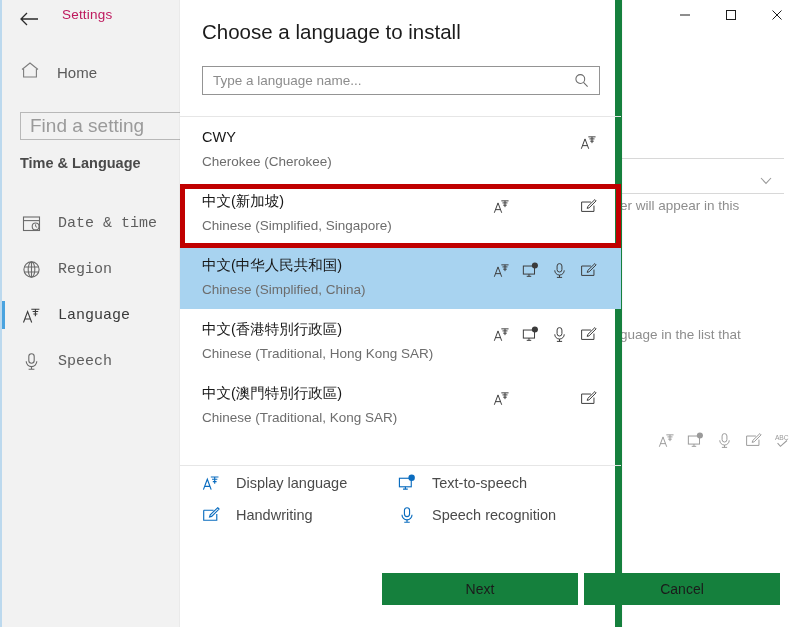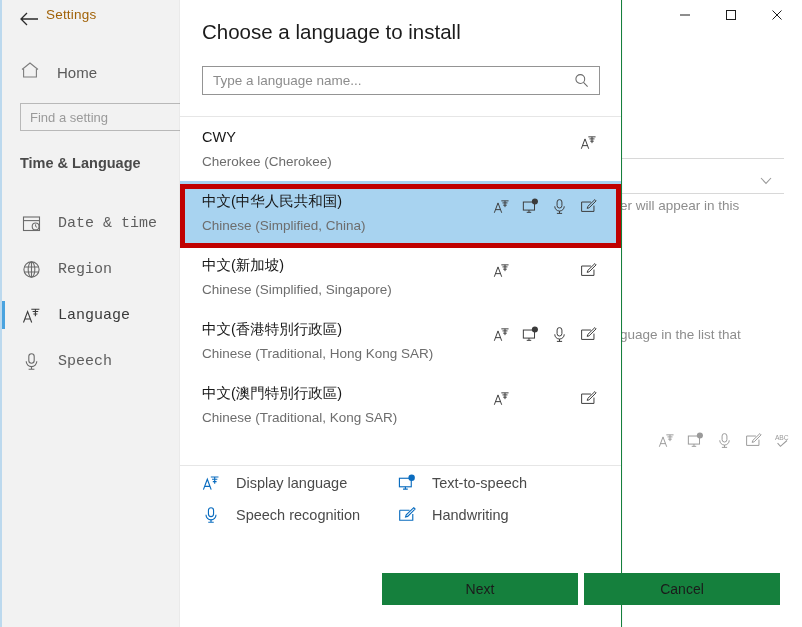--- a/index.html
+++ b/index.html
@@ -29,35 +29,35 @@
     height: 48px; position: relative;
   }
   .back-arrow {
     position: absolute; left: 14px; top: 6px;
     width: 26px; height: 26px;
     display: flex; align-items: center; justify-content: center;
     color: #2b2b2b;
   }
   .back-arrow svg { display: block; }
   .sb-title {
-    position: absolute; left: 44px; top: 7px;
-    font-size: 13.5px; color: #a16207; letter-spacing: .2px;
+    position: absolute; left: 60px; top: 7px;
+    font-size: 13.5px; color: #be185d; letter-spacing: .2px;
   }
   .sb-home {
     position: absolute; left: 0; top: 57px;
     width: 178px; height: 30px;
     display: flex; align-items: center; padding-left: 18px;
   }
   .sb-home .lbl { font-size: 15px; color: #5a5a5a; margin-left: 17px; }
   .sb-search {
-    position: absolute; left: 18px; top: 103px;
+    position: absolute; left: 18px; top: 112px;
     width: 166px; height: 28px;
     border: 1px solid #b8b8b8; background: #f2f2f2;
     display: flex; align-items: center; padding-left: 9px;
-    font-size: 13px; color: #9a9a9a;
+    font-size: 19px; color: #9a9a9a;
   }
   .sb-group {
     position: absolute; left: 18px; top: 155px;
     font-size: 14.5px; color: #4a4a4a; font-weight: 600;
   }
   .sb-items { position: absolute; left: 0; top: 200px; width: 178px; font-family: Liberation Mono, monospace; }
   .sb-item {
     position: relative;
     height: 46px;
     display: flex; align-items: center;
@@ -115,21 +115,21 @@
     display: flex; gap: 12px; align-items: center;
     color: #9a9a9a;
   }
   .bg-iconrow .ico { width: 17px; height: 17px; display: block; }
 
   
   .dialog {
     position: absolute; left: 180px; top: 0;
     width: 442px; height: 627px;
     background: #ffffff;
-    border-right: 1px solid #15803d;
+    border-right: 7px solid #15803d;
     box-shadow: 0 0 0 1px rgba(0,0,0,.03);
   }
   .dlg-title {
     position: absolute; left: 22px; top: 20px;
     font-size: 20.5px; color: #1b1b1b; font-weight: 400;
   }
   .dlg-search {
     position: absolute; left: 22px; top: 66px;
     width: 398px; height: 29px;
     border: 1px solid #949494; background: #fff;
@@ -367,20 +367,41 @@
         <div class="lang-icons">
           <span class="ico">
             <svg width="17" height="17" viewBox="0 0 19 19" fill="none" stroke="currentColor" stroke-width="1.1">
               <path d="M1.5 16.5 L5.6 5.5 L9.7 16.5 M3.2 13 H8"></path>
               <path d="M9.3 3.2 H17.4 M13.4 3.2 V5.5 M10.6 5.5 H16.2 M13.4 5.5 V10.2 M11.4 8 H15.4"></path>
             </svg>
           </span>
         </div>
       </div>
 
+      <div class="lang-row">
+        <div class="lang-native">中文(新加坡)</div>
+        <div class="lang-en">Chinese (Simplified, Singapore)</div>
+        <div class="lang-icons">
+          <span class="ico">
+            <svg width="17" height="17" viewBox="0 0 19 19" fill="none" stroke="currentColor" stroke-width="1.1">
+              <path d="M1.5 16.5 L5.6 5.5 L9.7 16.5 M3.2 13 H8"></path>
+              <path d="M9.3 3.2 H17.4 M13.4 3.2 V5.5 M10.6 5.5 H16.2 M13.4 5.5 V10.2 M11.4 8 H15.4"></path>
+            </svg>
+          </span>
+          <span class="slot"></span>
+          <span class="slot"></span>
+          <span class="ico">
+            <svg width="17" height="17" viewBox="0 0 19 19" fill="none" stroke="currentColor" stroke-width="1.1">
+              <path d="M1.8 4.5 H12.2 M1.8 4.5 V15 H15.6 V8.5"></path>
+              <path d="M16.6 1.8 L18 3.2 L10.2 11 L8 11.6 L8.7 9.4 Z"></path>
+            </svg>
+          </span>
+        </div>
+      </div>
+
       <div class="lang-row hl">
         <div class="lang-native">中文(中华人民共和国)</div>
         <div class="lang-en">Chinese (Simplified, China)</div>
         <div class="lang-icons">
           <span class="ico">
             <svg width="17" height="17" viewBox="0 0 19 19" fill="none" stroke="currentColor" stroke-width="1.1">
               <path d="M1.5 16.5 L5.6 5.5 L9.7 16.5 M3.2 13 H8"></path>
               <path d="M9.3 3.2 H17.4 M13.4 3.2 V5.5 M10.6 5.5 H16.2 M13.4 5.5 V10.2 M11.4 8 H15.4"></path>
             </svg>
           </span>
@@ -401,41 +422,20 @@
           <span class="ico">
             <svg width="17" height="17" viewBox="0 0 19 19" fill="none" stroke="currentColor" stroke-width="1.1">
               <path d="M1.8 4.5 H12.2 M1.8 4.5 V15 H15.6 V8.5"></path>
               <path d="M16.6 1.8 L18 3.2 L10.2 11 L8 11.6 L8.7 9.4 Z"></path>
             </svg>
           </span>
         </div>
       </div>
 
       <div class="lang-row">
-        <div class="lang-native">中文(新加坡)</div>
-        <div class="lang-en">Chinese (Simplified, Singapore)</div>
-        <div class="lang-icons">
-          <span class="ico">
-            <svg width="17" height="17" viewBox="0 0 19 19" fill="none" stroke="currentColor" stroke-width="1.1">
-              <path d="M1.5 16.5 L5.6 5.5 L9.7 16.5 M3.2 13 H8"></path>
-              <path d="M9.3 3.2 H17.4 M13.4 3.2 V5.5 M10.6 5.5 H16.2 M13.4 5.5 V10.2 M11.4 8 H15.4"></path>
-            </svg>
-          </span>
-          <span class="slot"></span>
-          <span class="slot"></span>
-          <span class="ico">
-            <svg width="17" height="17" viewBox="0 0 19 19" fill="none" stroke="currentColor" stroke-width="1.1">
-              <path d="M1.8 4.5 H12.2 M1.8 4.5 V15 H15.6 V8.5"></path>
-              <path d="M16.6 1.8 L18 3.2 L10.2 11 L8 11.6 L8.7 9.4 Z"></path>
-            </svg>
-          </span>
-        </div>
-      </div>
-
-      <div class="lang-row">
         <div class="lang-native">中文(香港特別行政區)</div>
         <div class="lang-en">Chinese (Traditional, Hong Kong SAR)</div>
         <div class="lang-icons">
           <span class="ico">
             <svg width="17" height="17" viewBox="0 0 19 19" fill="none" stroke="currentColor" stroke-width="1.1">
               <path d="M1.5 16.5 L5.6 5.5 L9.7 16.5 M3.2 13 H8"></path>
               <path d="M9.3 3.2 H17.4 M13.4 3.2 V5.5 M10.6 5.5 H16.2 M13.4 5.5 V10.2 M11.4 8 H15.4"></path>
             </svg>
           </span>
           <span class="ico">
@@ -504,37 +504,37 @@
             <path d="M7.8 13.5 V16 M5.3 16 H10.3"></path>
             <circle cx="14.4" cy="4" r="3.4" fill="currentColor" stroke="none"></circle>
           </svg>
         </span>
         <span class="lbl">Text-to-speech</span>
       </div>
 
       <div class="lg-item">
         <span class="ico">
           <svg width="18" height="18" viewBox="0 0 19 19" fill="none" stroke="currentColor" stroke-width="1.2">
+            <path d="M1.8 4.5 H12.2 M1.8 4.5 V15 H15.6 V8.5"></path>
+            <path d="M16.6 1.8 L18 3.2 L10.2 11 L8 11.6 L8.7 9.4 Z"></path>
+          </svg>
+        </span>
+        <span class="lbl">Handwriting</span>
+      </div>
+
+      <div class="lg-item">
+        <span class="ico">
+          <svg width="18" height="18" viewBox="0 0 19 19" fill="none" stroke="currentColor" stroke-width="1.2">
             <rect x="6.8" y="1.8" width="5.4" height="9.4" rx="2.7"></rect>
             <path d="M4.2 9.3 A5.3 5.3 0 0 0 14.8 9.3"></path>
             <path d="M9.5 14.6 V17.2 M6.6 17.2 H12.4"></path>
           </svg>
         </span>
         <span class="lbl">Speech recognition</span>
       </div>
-
-      <div class="lg-item">
-        <span class="ico">
-          <svg width="18" height="18" viewBox="0 0 19 19" fill="none" stroke="currentColor" stroke-width="1.2">
-            <path d="M1.8 4.5 H12.2 M1.8 4.5 V15 H15.6 V8.5"></path>
-            <path d="M16.6 1.8 L18 3.2 L10.2 11 L8 11.6 L8.7 9.4 Z"></path>
-          </svg>
-        </span>
-        <span class="lbl">Handwriting</span>
-      </div>
     </div>
 
     <div class="dlg-buttons">
       <button class="btn">Next</button>
       <button class="btn">Cancel</button>
     </div>
 
   </div>
 
 </div>

